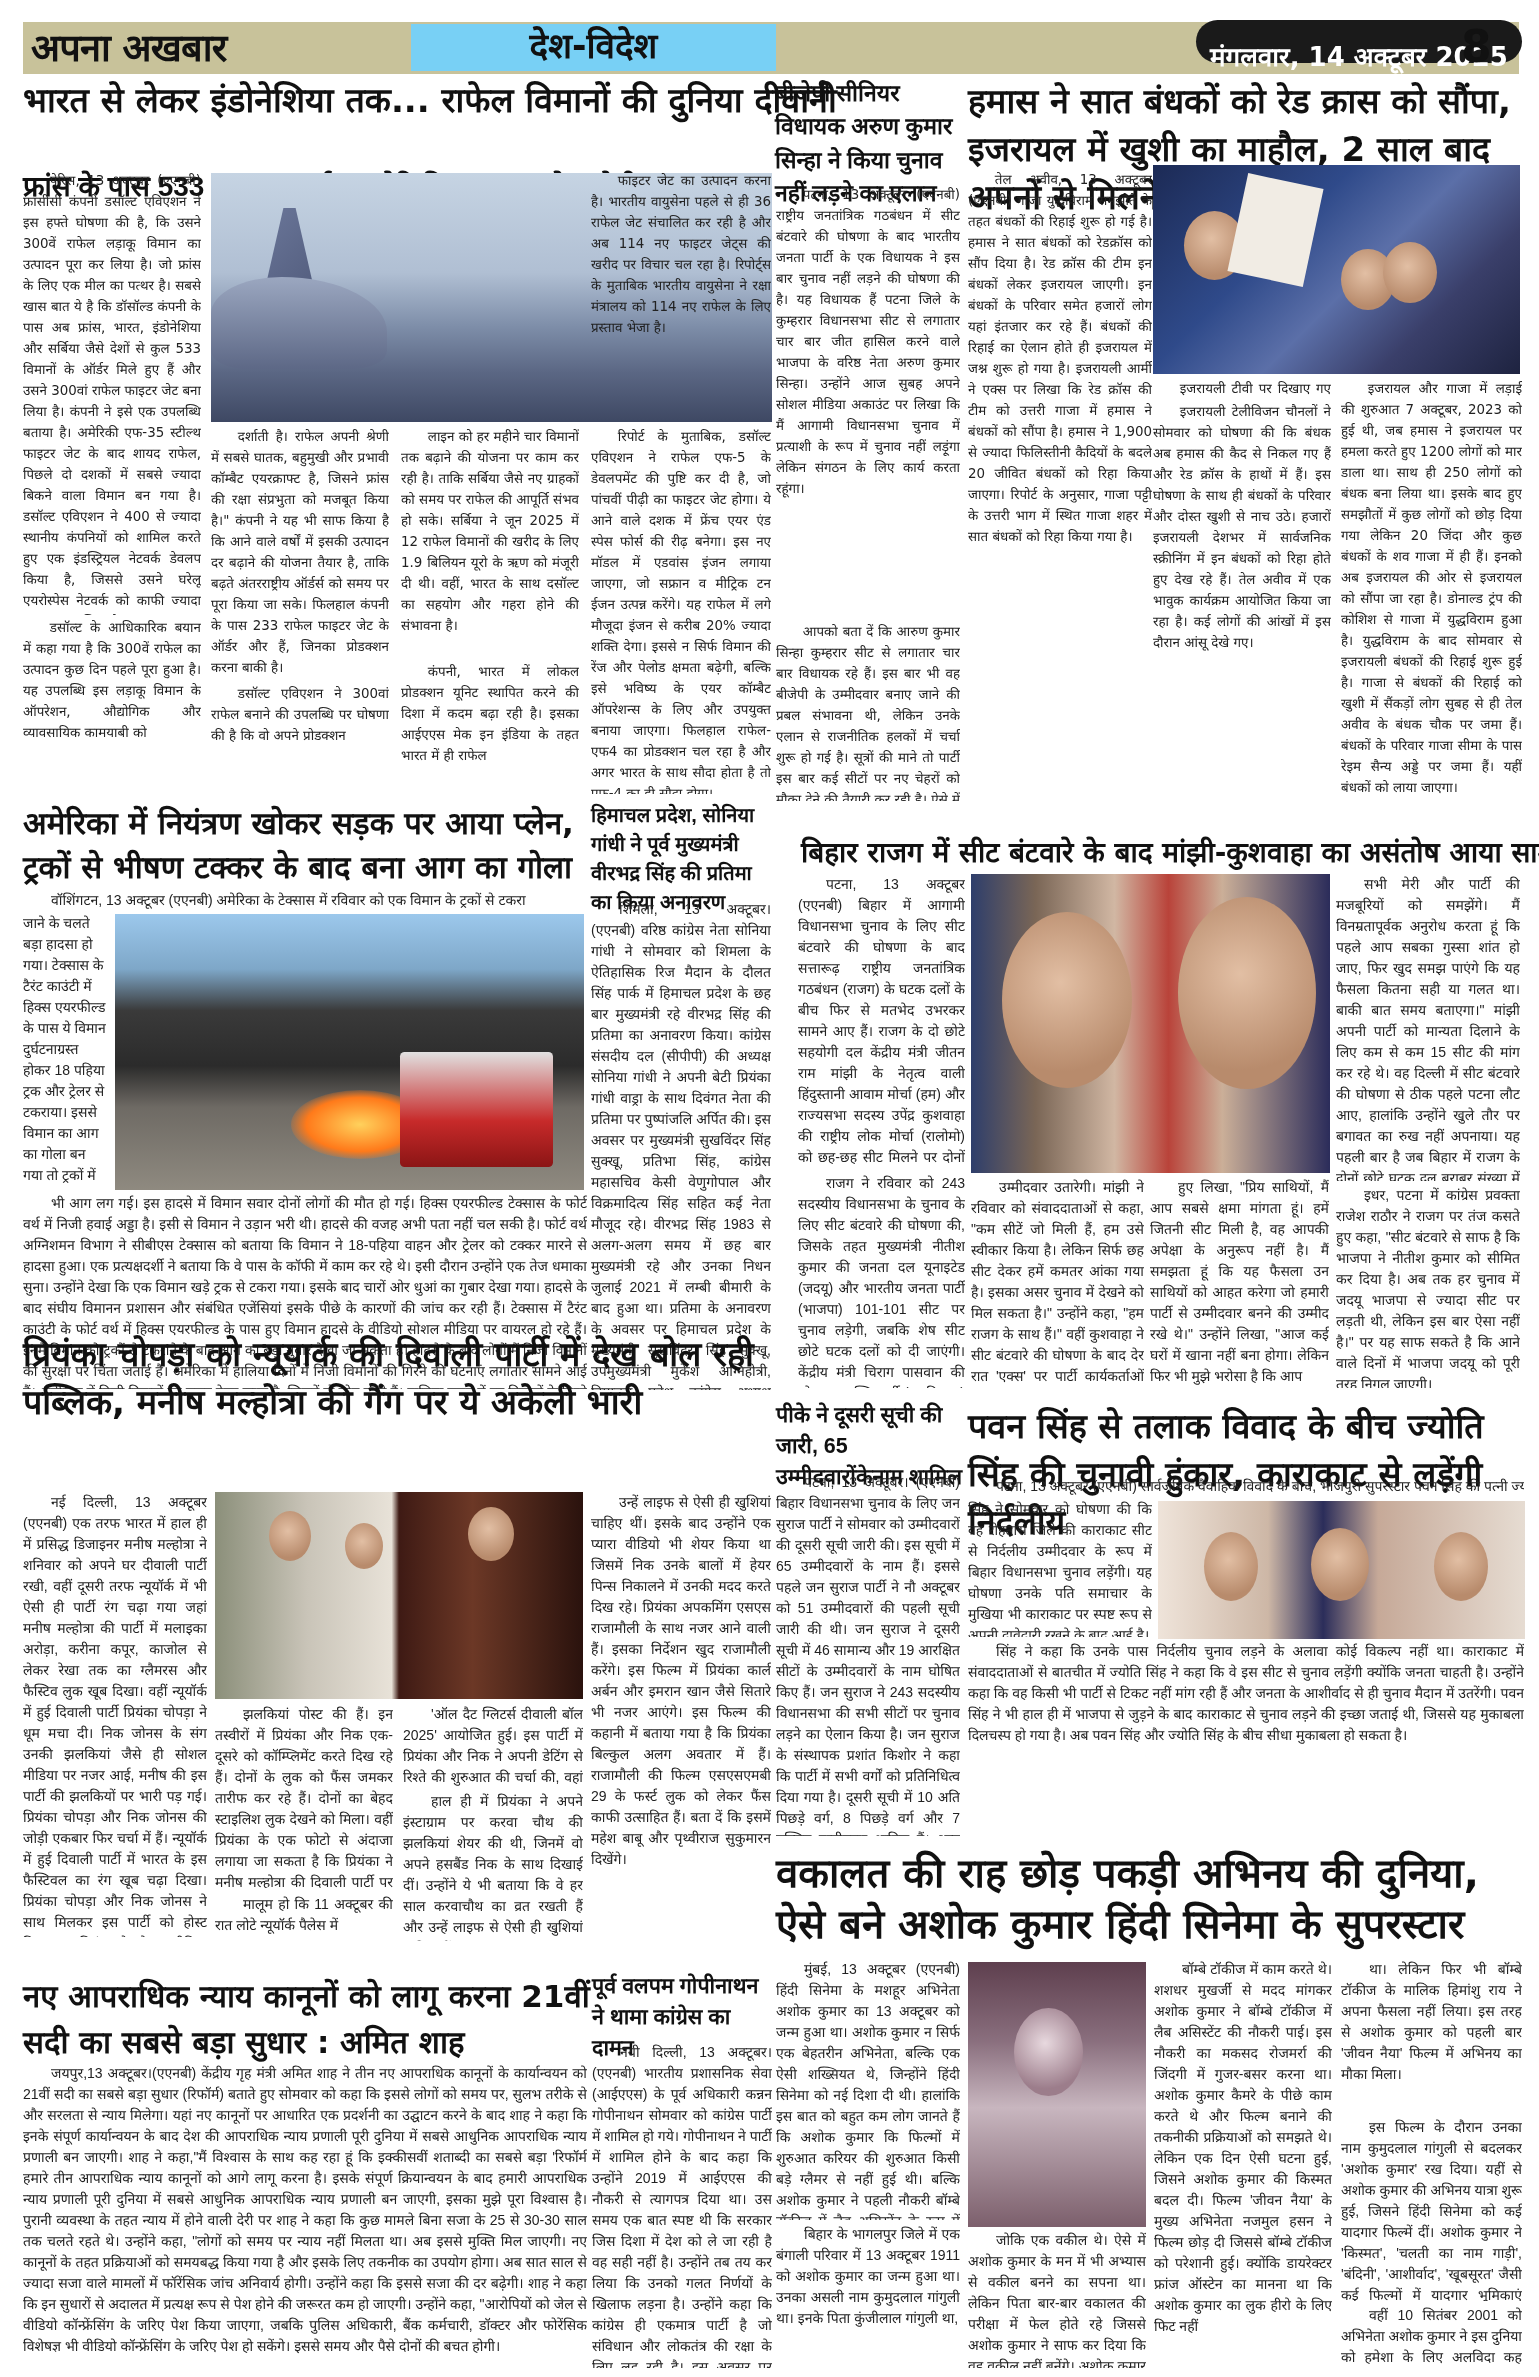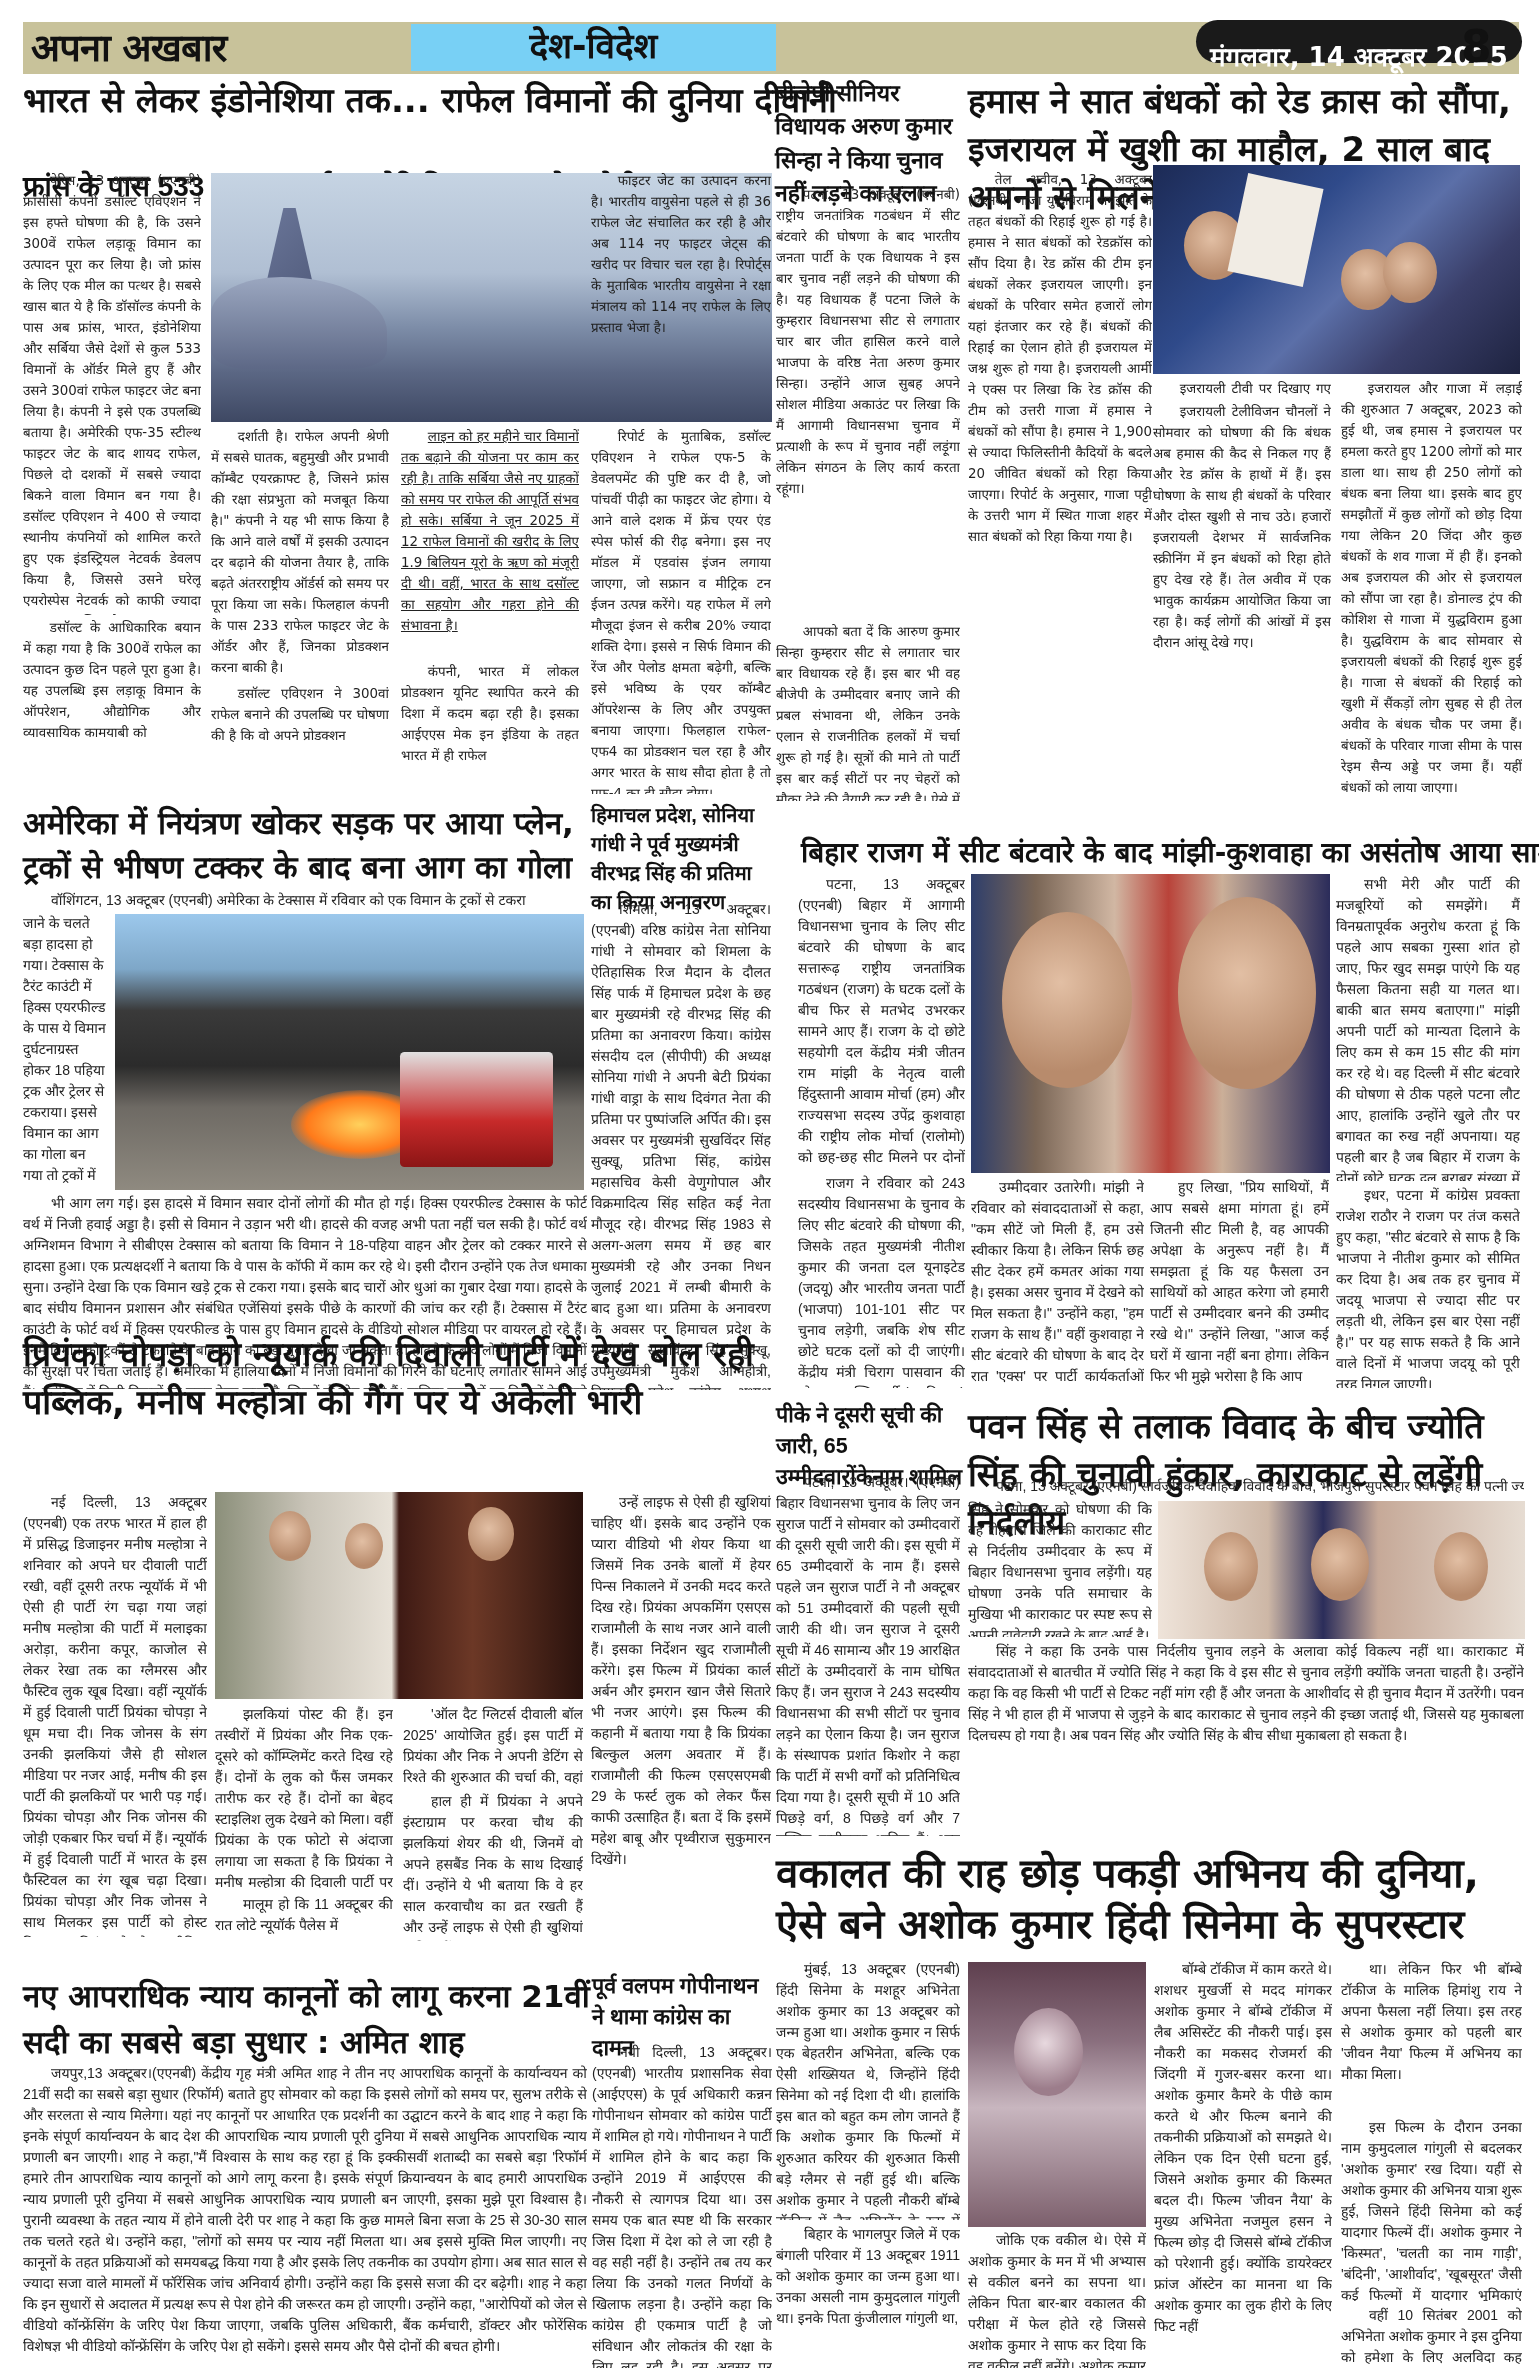--- a/index.html
+++ b/index.html
@@ -69,21 +69,21 @@
   <div class="jet"></div>
 </div>
 
 <div class="abs col" style="left:211px;top:426px;width:178px;height:253px;">
     <p>दर्शाती है। राफेल अपनी श्रेणी में सबसे घातक, बहुमुखी और प्रभावी कॉम्बैट एयरक्राफ्ट है, जिसने फ्रांस की रक्षा संप्रभुता को मजबूत किया है।" कंपनी ने यह भी साफ किया है कि आने वाले वर्षों में इसकी उत्पादन दर बढ़ाने की योजना तैयार है, ताकि बढ़ते अंतरराष्ट्रीय ऑर्डर्स को समय पर पूरा किया जा सके। फिलहाल कंपनी के पास 233 राफेल फाइटर जेट के ऑर्डर और हैं, जिनका प्रोडक्शन करना बाकी है।</p>
   </div>
 <div class="abs col" style="left:211px;top:683px;width:178px;height:111px;">
     <p>डसॉल्ट एविएशन ने 300वां राफेल बनाने की उपलब्धि पर घोषणा की है कि वो अपने प्रोडक्शन</p>
   </div>
 
-<div class="abs col" style="left:401px;top:426px;width:178px;height:230px;text-decoration:underline;">
+<div class="abs col" style="left:401px;top:426px;width:178px;height:230px;">
     <p>लाइन को हर महीने चार विमानों तक बढ़ाने की योजना पर काम कर रही है। ताकि सर्बिया जैसे नए ग्राहकों को समय पर राफेल की आपूर्ति संभव हो सके। सर्बिया ने जून 2025 में 12 राफेल विमानों की खरीद के लिए 1.9 बिलियन यूरो के ऋण को मंजूरी दी थी। वहीं, भारत के साथ दसॉल्ट का सहयोग और गहरा होने की संभावना है।</p>
   </div>
 <div class="abs col" style="left:401px;top:661px;width:178px;height:133px;">
     <p>कंपनी, भारत में लोकल प्रोडक्शन यूनिट स्थापित करने की दिशा में कदम बढ़ा रही है। इसका आईएएस मेक इन इंडिया के तहत भारत में ही राफेल</p>
   </div>
 
 <div class="abs col" style="left:591px;top:170px;width:180px;height:253px;">
     <p>फाइटर जेट का उत्पादन करना है। भारतीय वायुसेना पहले से ही 36 राफेल जेट संचालित कर रही है और अब 114 नए फाइटर जेट्स की खरीद पर विचार चल रहा है। रिपोर्ट्स के मुताबिक भारतीय वायुसेना ने रक्षा मंत्रालय को 114 नए राफेल के लिए प्रस्ताव भेजा है।</p>
   </div>
 <div class="abs col" style="left:591px;top:426px;width:180px;height:368px;">

